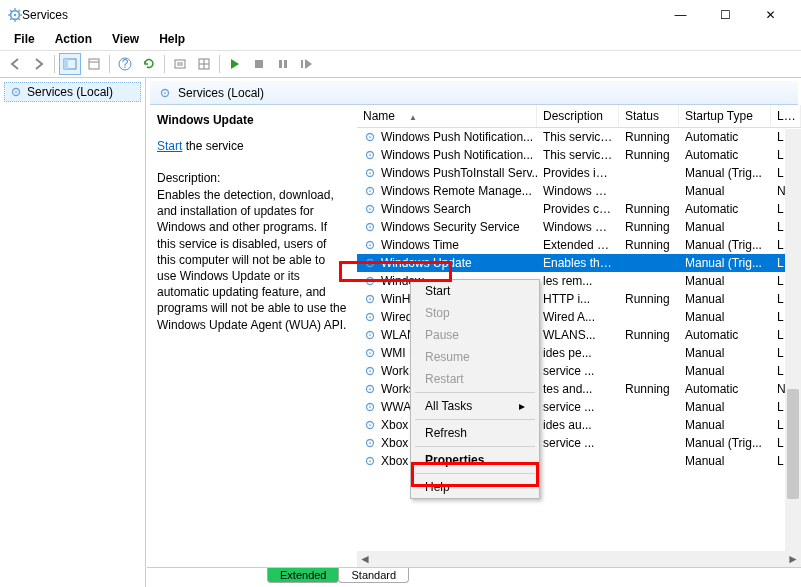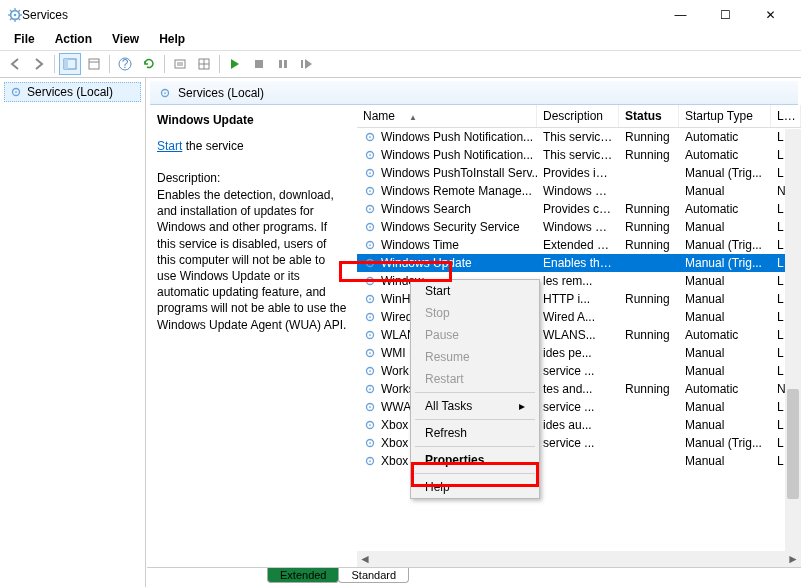--- a/index.html
+++ b/index.html
@@ -22,35 +22,35 @@
 .info-pane { width: 210px; padding: 8px 10px; font-size: 12px; }
 .info-title { font-weight: bold; margin-bottom: 12px; }
 .start-link { color: #0066cc; text-decoration: underline; }
 .desc-label { margin-top: 18px; }
 .desc-text { margin-top: 2px; line-height: 1.35; }
 .grid-pane { flex: 1; overflow: hidden; position: relative; }
 .grid-header { display: flex; border-bottom: 1px solid #ddd; background: #fff; }
 .grid-header > div { padding: 4px 6px; border-right: 1px solid #eee; font-size: 12px; white-space: nowrap; overflow: hidden; text-overflow: ellipsis; }
 .col-name { width: 180px; }
 .col-desc { width: 82px; }
-.col-status { width: 60px; font-weight: bold; }
+.col-status { width: 60px; }
 .col-start { width: 92px; }
 .col-log { width: 30px; }
 .grid-body { overflow: hidden; }
 .row { display: flex; height: 18px; align-items: center; }
 .row > div { padding: 0 6px; white-space: nowrap; overflow: hidden; text-overflow: ellipsis; font-size: 12px; }
 .row.selected { background: #0078d7; color: #fff; }
 .cell-name { width: 180px; display: flex; align-items: center; gap: 4px; }
 .cell-desc { width: 82px; }
 .cell-status { width: 60px; }
 .cell-start { width: 92px; }
 .cell-log { width: 30px; }
 .svc-icon { flex: 0 0 14px; }
 .tabs { display: flex; border-top: 1px solid #ccc; height: 20px; align-items: flex-start; padding-left: 120px; }
-.tab { padding: 1px 12px; border: 1px solid #aaa; border-top: none; border-radius: 0 0 4px 4px; background: #15803d; margin-right: -1px; font-size: 11px; }
+.tab { padding: 1px 12px; border: 1px solid #aaa; border-top: none; border-radius: 0 0 4px 4px; background: #22c55e; margin-right: -1px; font-size: 11px; }
 .tab.active { background: #fff; }
 .ctx-menu { position: absolute; left: 410px; top: 279px; width: 130px; background: #f2f2f2; border: 1px solid #bbb; box-shadow: 2px 2px 4px rgba(0,0,0,0.25); z-index: 10; }
 .ctx-item { padding: 4px 14px; font-size: 12px; display: flex; justify-content: space-between; align-items: center; }
 .ctx-item.disabled { color: #9a9a9a; }
 .ctx-sep { height: 1px; background: #d0d0d0; margin: 2px 4px; }
 .hl-red { position: absolute; border: 3px solid #ff0000; z-index: 20; pointer-events: none; }
 .sort-arrow { color:#666; font-size:8px; margin-left:14px;}
 .gear-svg { width:14px; height:14px; }
 .scroller-h { position:absolute; bottom:0; left:0; right:0; height:16px; background:#f0f0f0; display:flex; align-items:center; justify-content:space-between;}
 .scroller-h .arr { width:16px; text-align:center; color:#666; }

